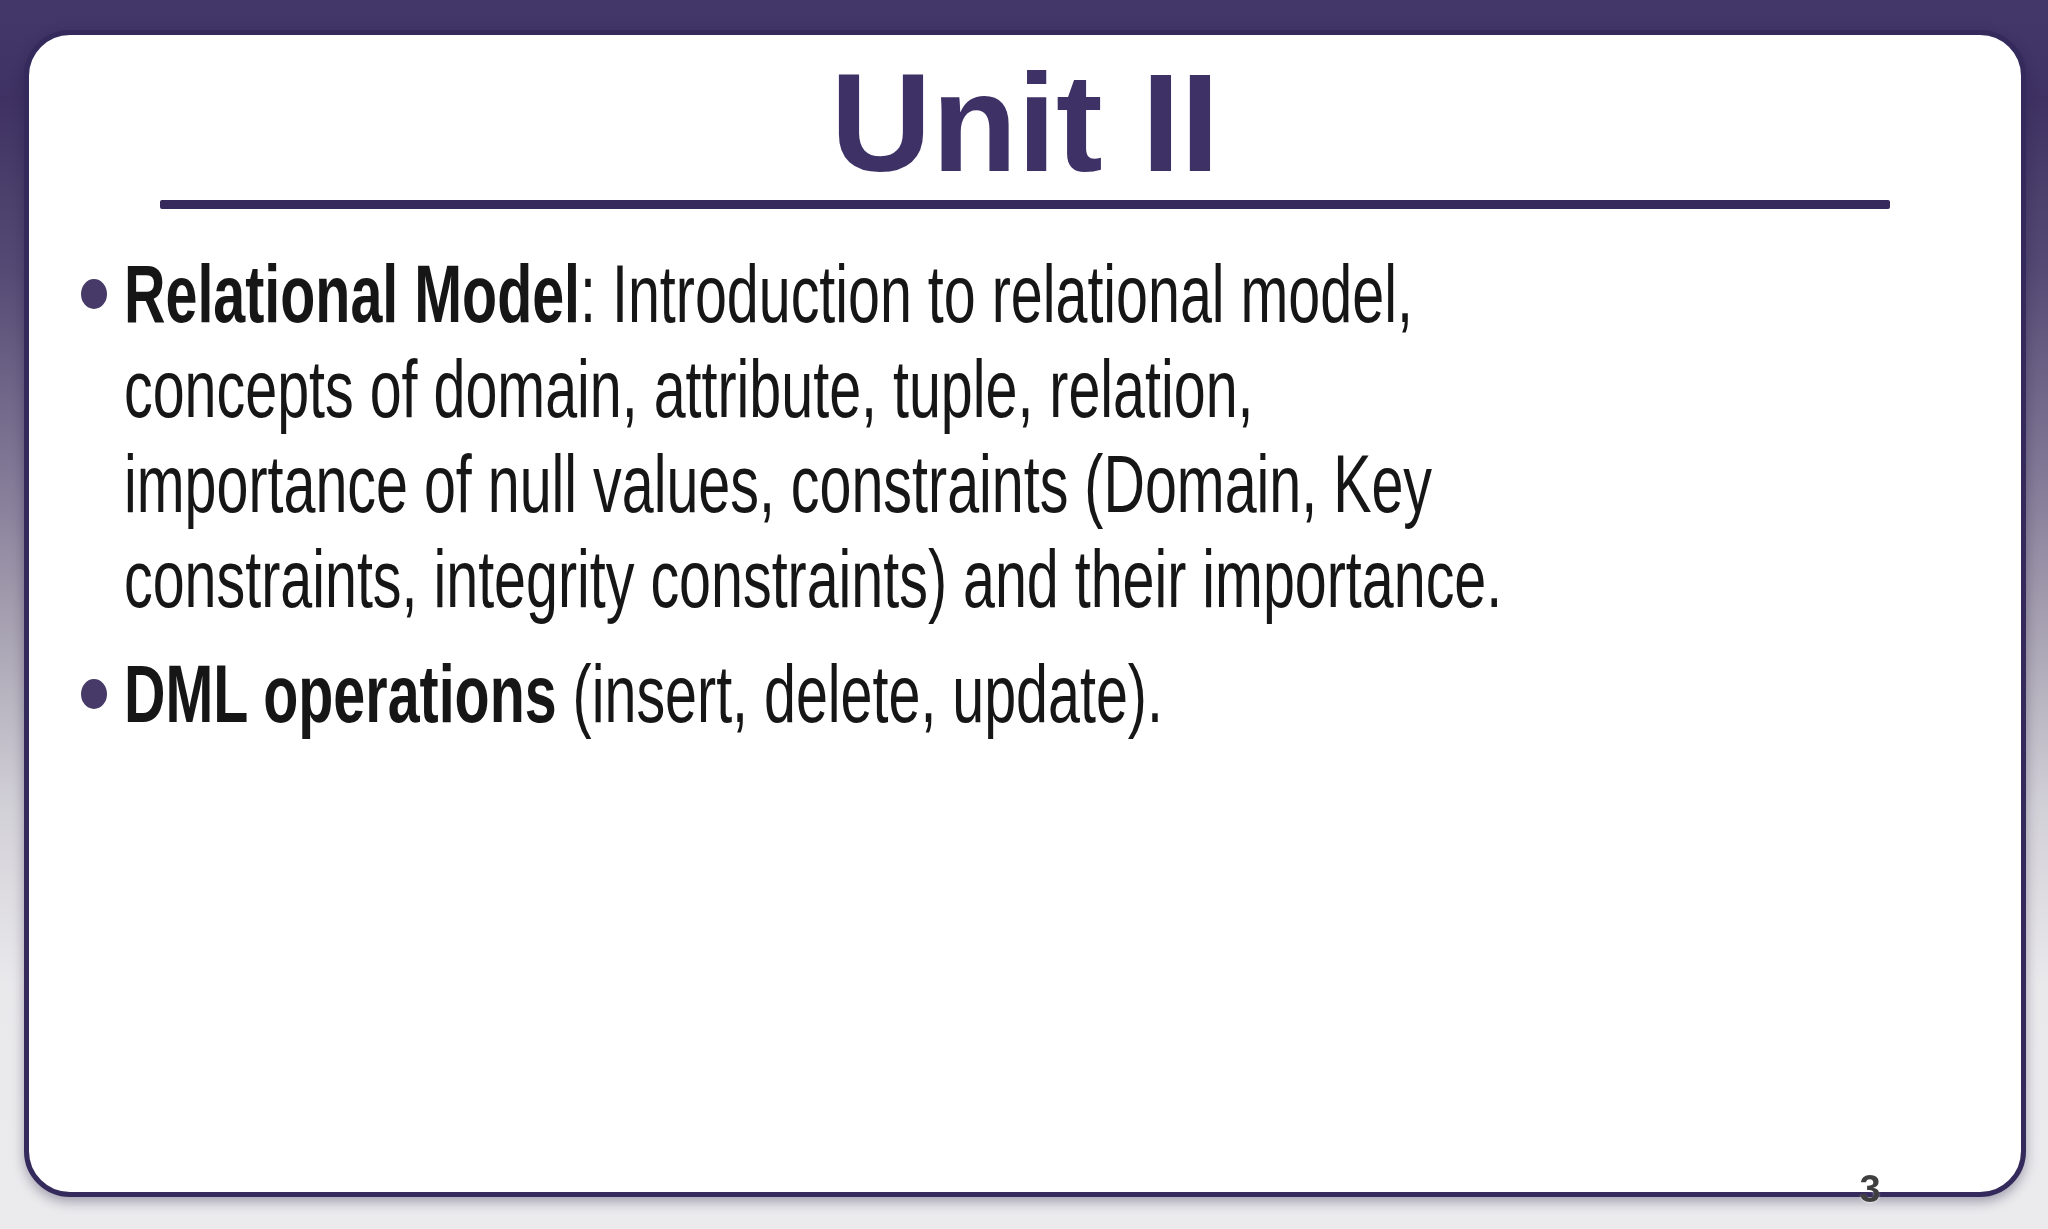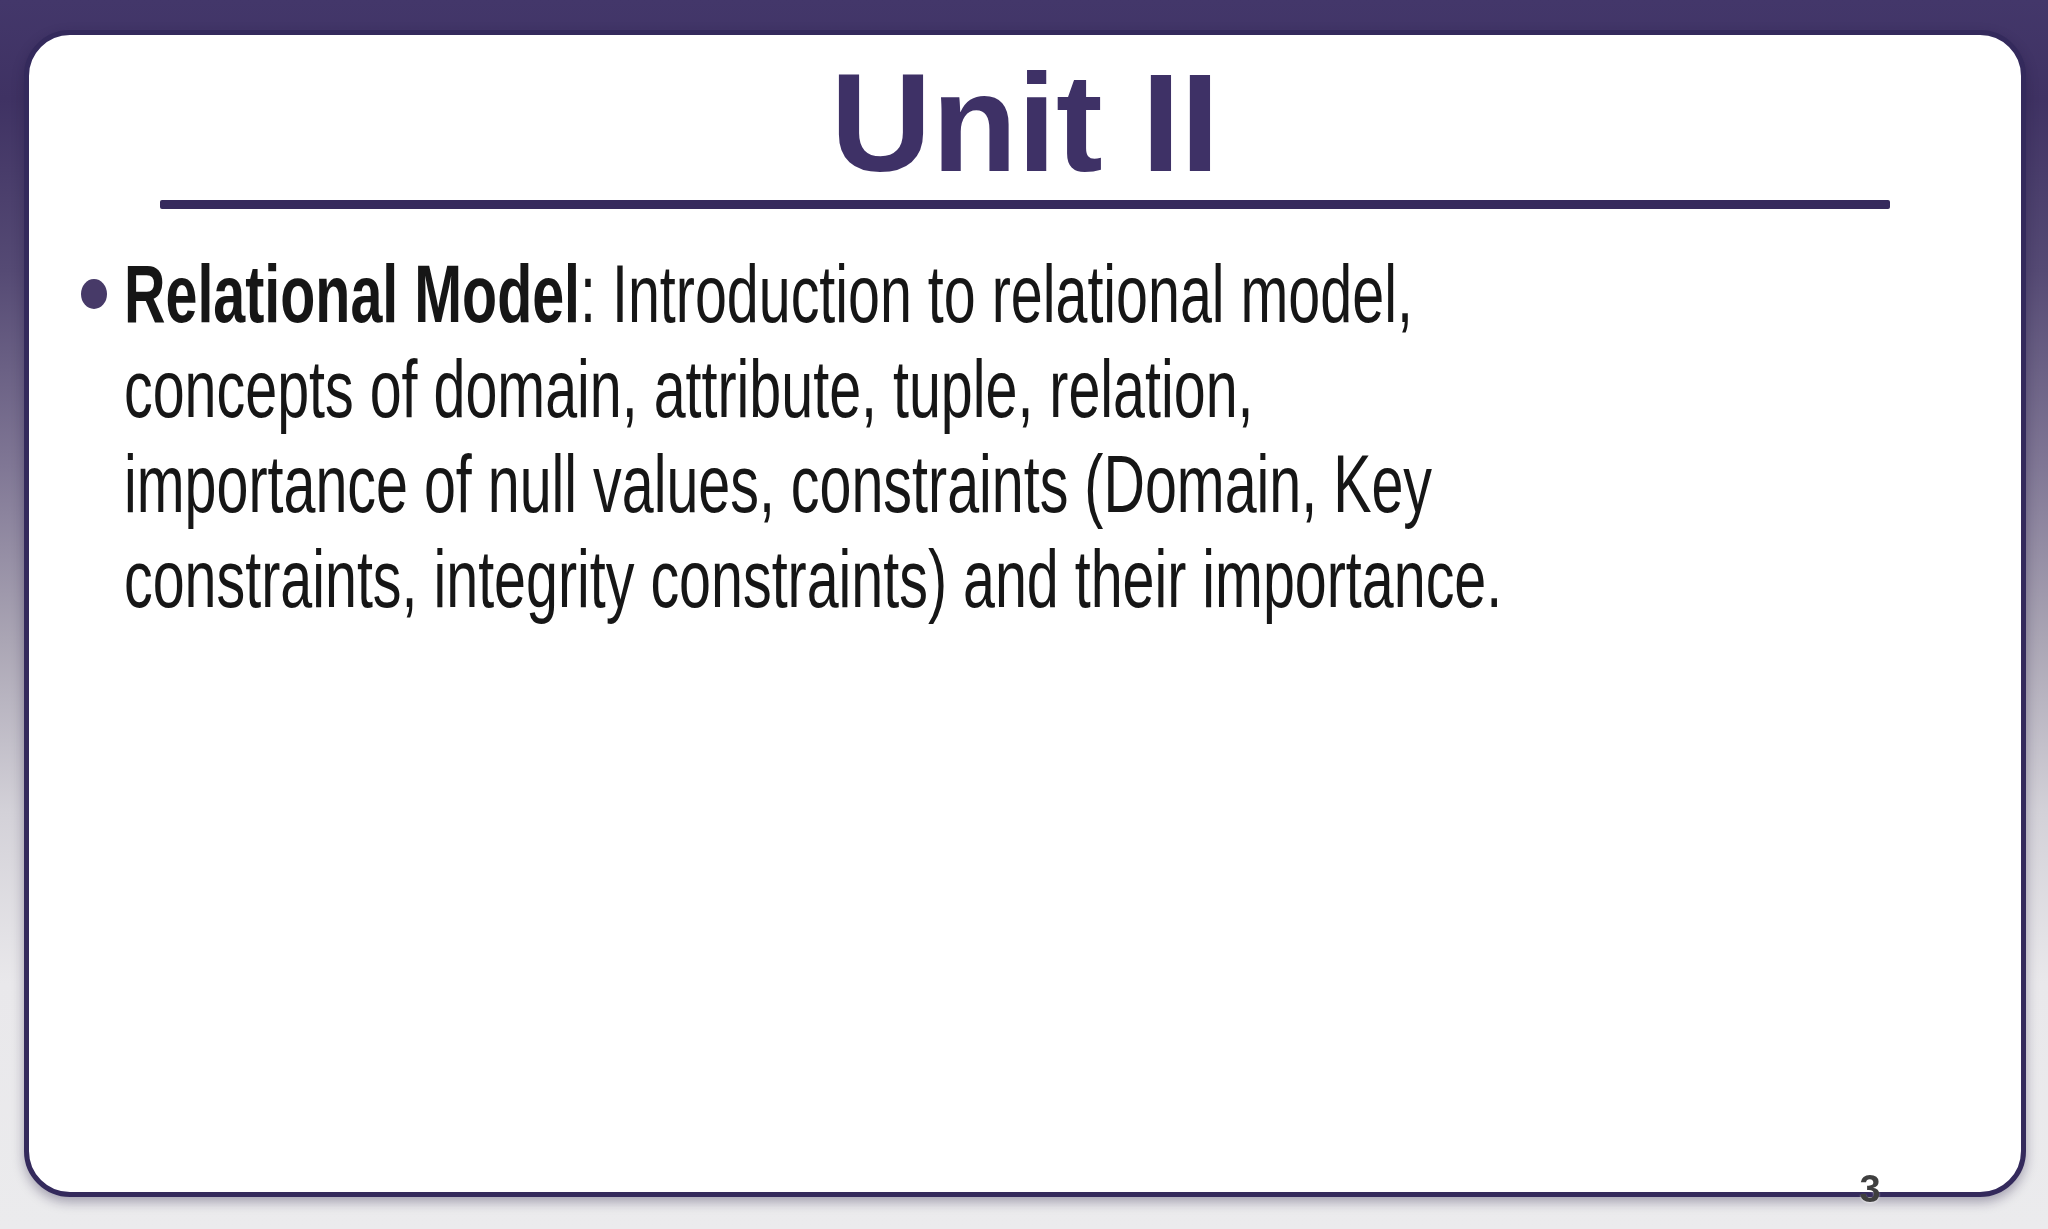--- a/index.html
+++ b/index.html
@@ -120,19 +120,23 @@
 
       <li class="bullet">
         <span class="dot"></span>
         <div class="ln"><b>Relational Model</b><span>: Introduction to relational model,</span></div>
         <div class="ln"><span>concepts of domain, attribute, tuple, relation,</span></div>
         <div class="ln"><span>importance of null values, constraints (Domain, Key</span></div>
         <div class="ln"><span>constraints, integrity constraints) and their importance.</span></div>
       </li>
 
 
+      <li class="bullet">
+        <span class="dot"></span>
+        <div class="ln"><b>DML operations</b><span> (insert, delete, update).</span></div>
+      </li>
 
     </ul>
   </div>
 
   <div class="page-number">3</div>
 
 </div>
 
 </body></html>

